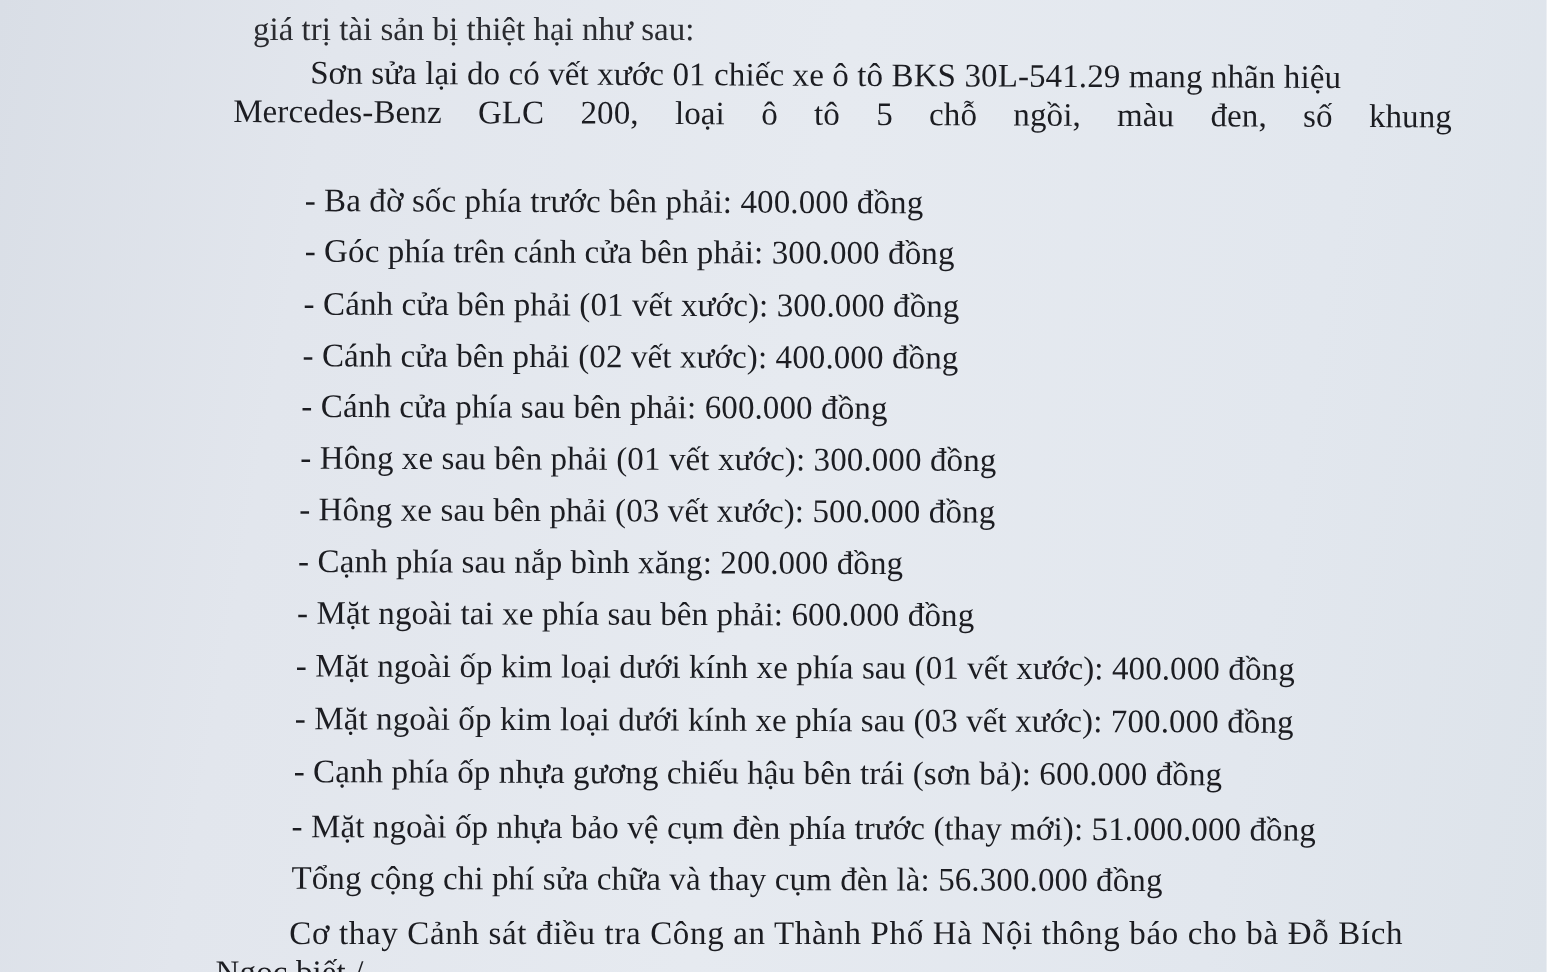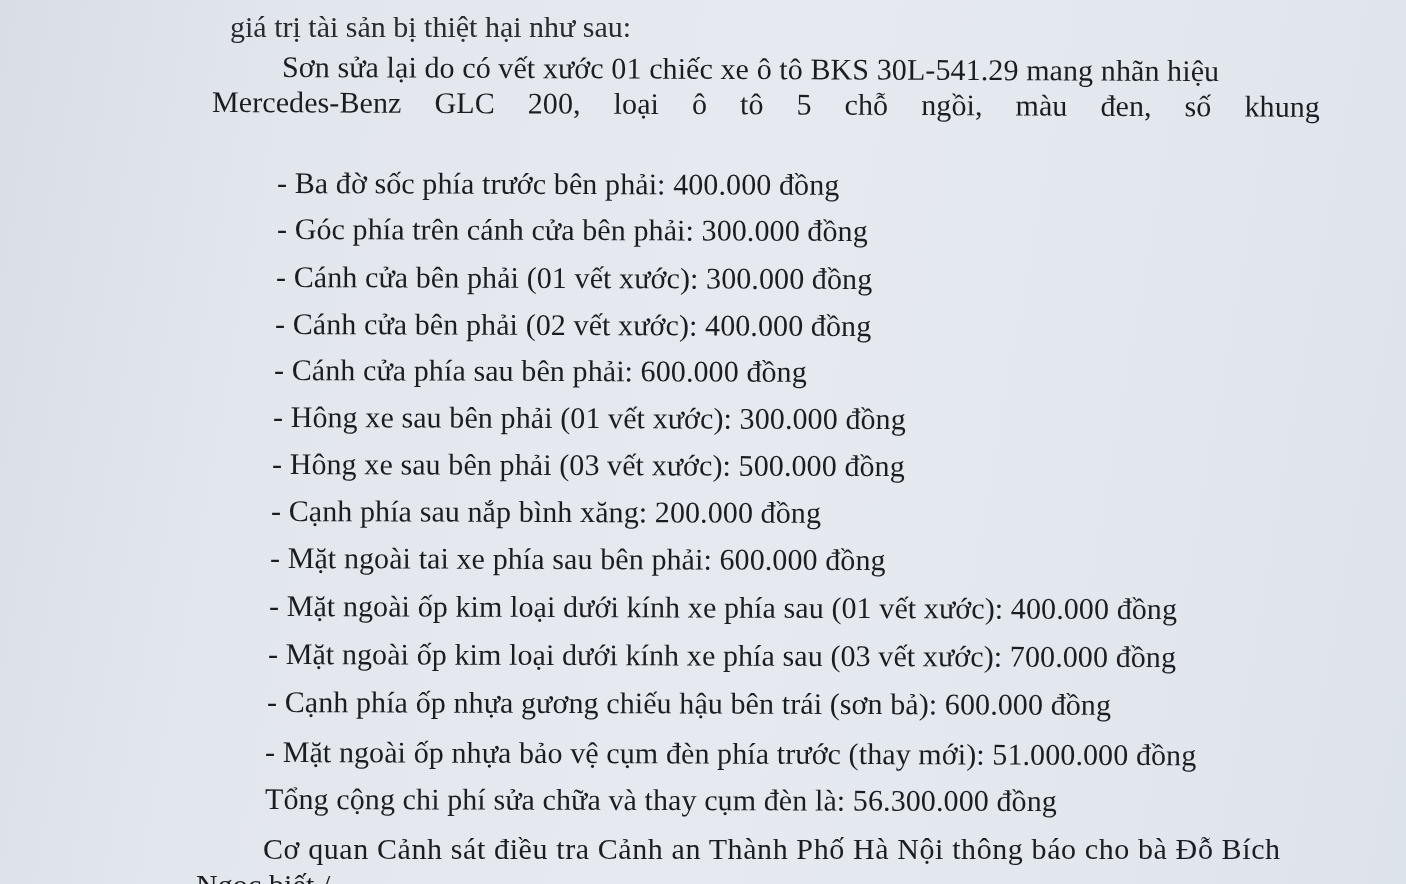--- a/index.html
+++ b/index.html
@@ -78,19 +78,19 @@
   <div class="line" style="left:272px; top:415px; transform: rotate(0.2deg); transform-origin: left center;">- Hông xe sau bên phải (03 vết xước): 500.000 đồng</div>
   <div class="line" style="left:271px; top:462px; transform: rotate(0.2deg); transform-origin: left center;">- Cạnh phía sau nắp bình xăng: 200.000 đồng</div>
   <div class="line" style="left:270px; top:509px; transform: rotate(0.2deg); transform-origin: left center;">- Mặt ngoài tai xe phía sau bên phải: 600.000 đồng</div>
   <div class="line" style="left:269px; top:557px; transform: rotate(0.2deg); transform-origin: left center;">- Mặt ngoài ốp kim loại dưới kính xe phía sau (01 vết xước): 400.000 đồng</div>
   <div class="line" style="left:268px; top:605px; transform: rotate(0.2deg); transform-origin: left center;">- Mặt ngoài ốp kim loại dưới kính xe phía sau (03 vết xước): 700.000 đồng</div>
   <div class="line" style="left:267px; top:653px; transform: rotate(0.2deg); transform-origin: left center;">- Cạnh phía ốp nhựa gương chiếu hậu bên trái (sơn bả): 600.000 đồng</div>
   <div class="line" style="left:265px; top:703px; transform: rotate(0.2deg); transform-origin: left center;">- Mặt ngoài ốp nhựa bảo vệ cụm đèn phía trước (thay mới): 51.000.000 đồng</div>
 
   <div class="line" style="left:265px; top:750px; transform: rotate(0.15deg); transform-origin: left center;">Tổng cộng chi phí sửa chữa và thay cụm đèn là: 56.300.000 đồng</div>
 
-  <div class="line" style="left:263px; top:800px; letter-spacing: 0.6px;">Cơ quan Cảnh sát điều tra Cảnh an Thành Phố Hà Nội thông báo cho bà Đỗ Bích</div>
+  <div class="line" style="left:263px; top:800px; letter-spacing: 0.6px;">Cơ thay Cảnh sát điều tra Công an Thành Phố Hà Nội thông báo cho bà Đỗ Bích</div>
   <div class="line" style="left:196px; top:836px;">Ngọc biết./.</div>
 
   <div class="cut-bottom noi-nhan" style="left:204px; top:872px;">Nơi nhận:</div>
   <div class="cut-bottom sig-title" style="left:760px; top:872px;">TUQ. THỦ TRƯỞNG CƠ QUAN CSĐT</div>
 
 </div>
 
 </body></html>

